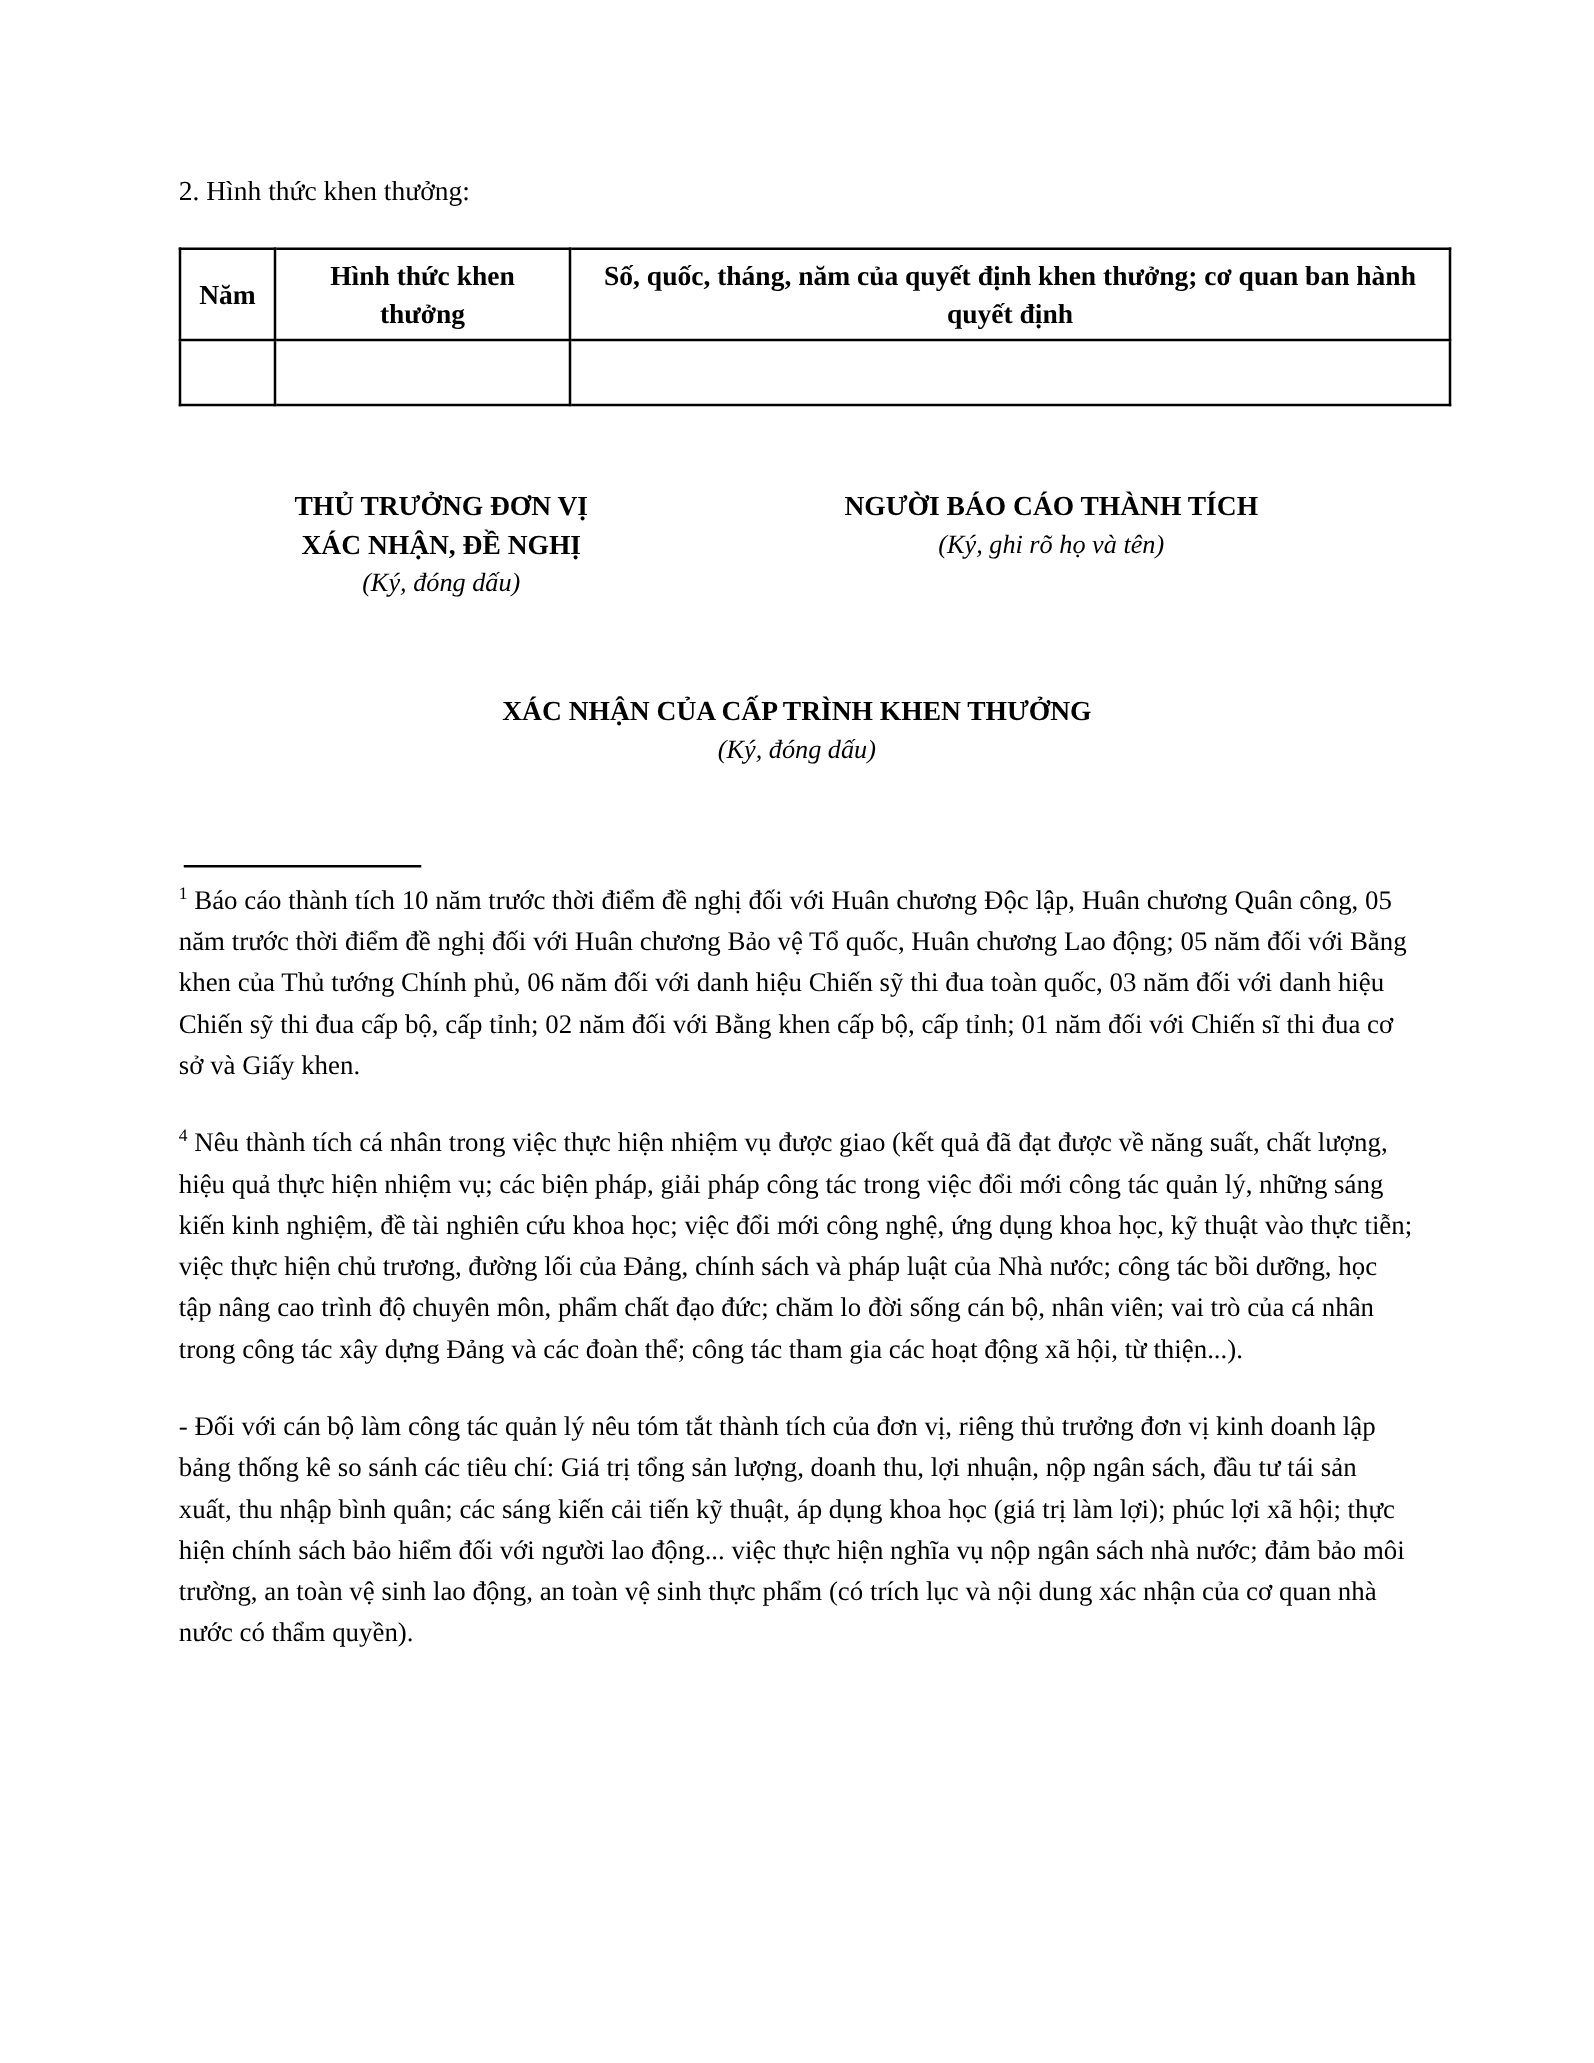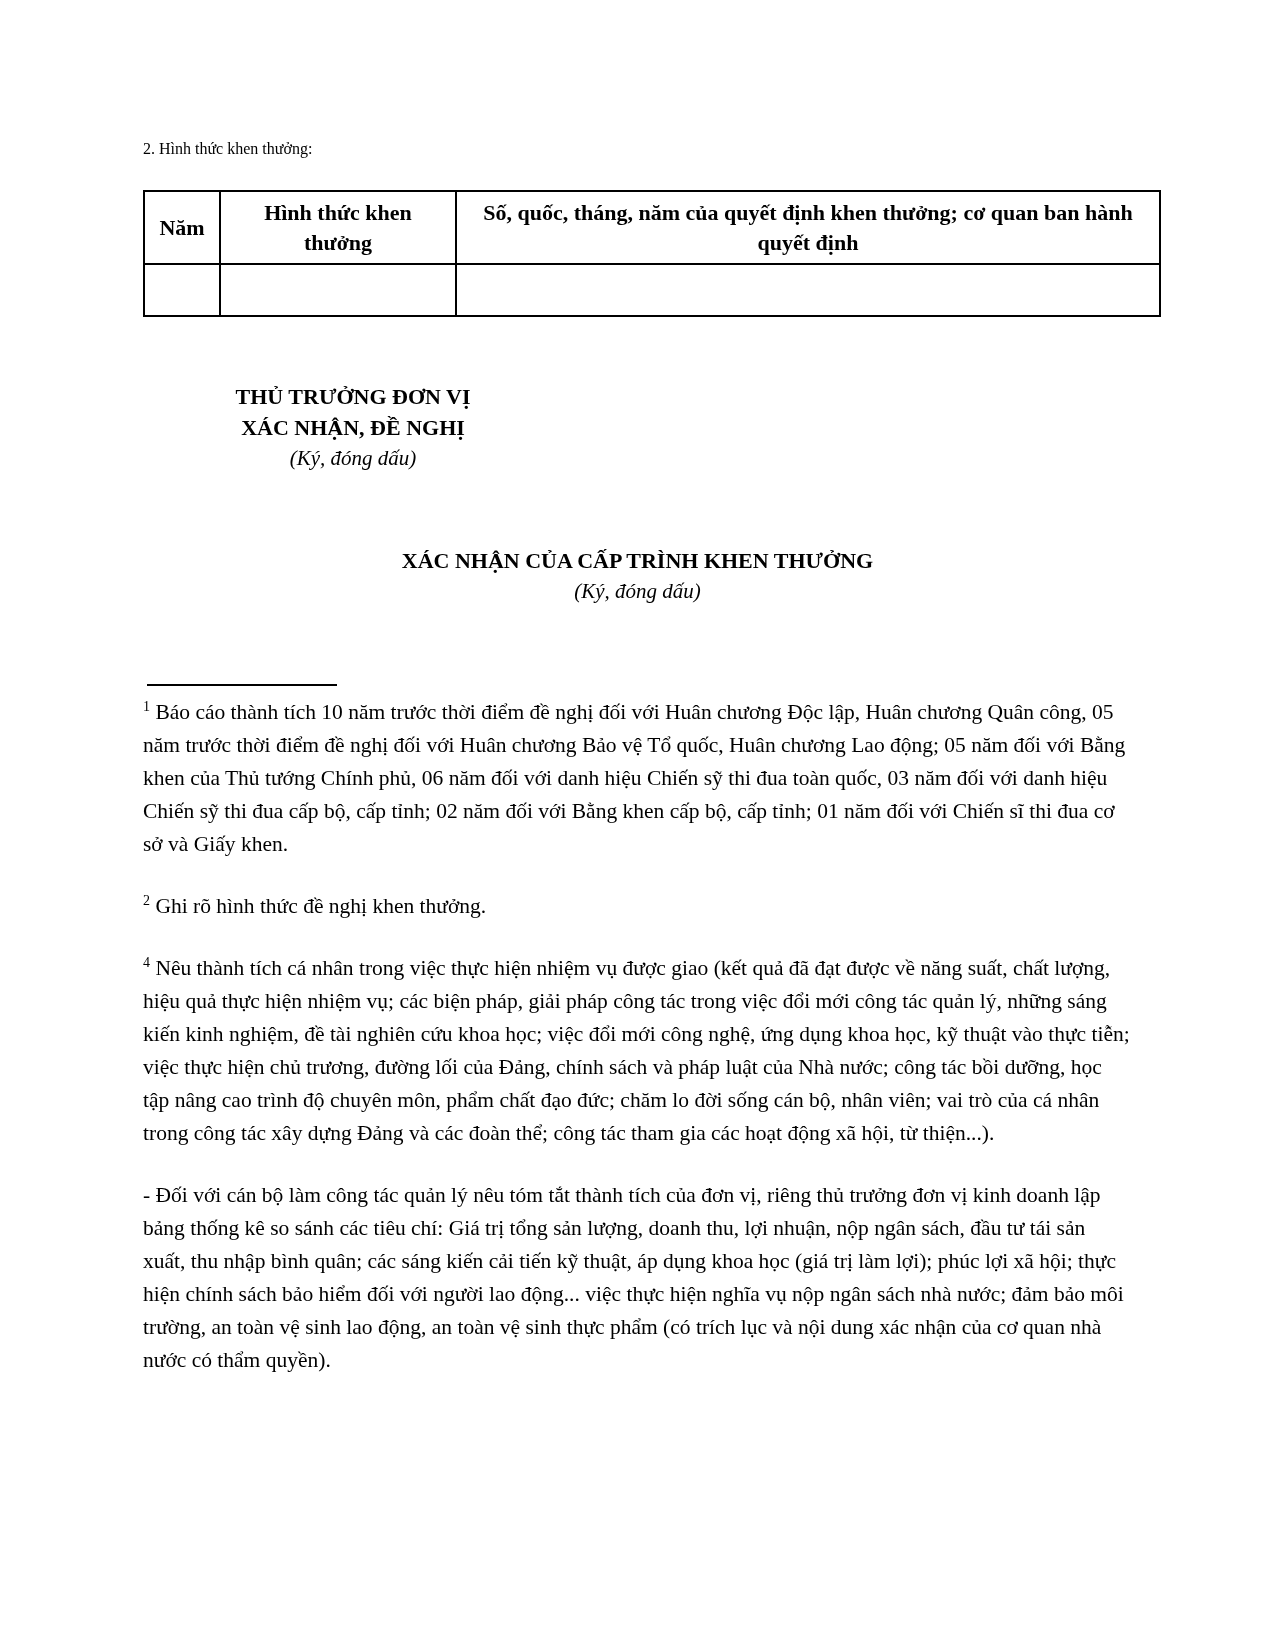--- a/index.html
+++ b/index.html
@@ -13,21 +13,21 @@
     height: 1650px;
     margin: 0 auto;
     background: #ffffff;
     box-sizing: border-box;
     padding: 140px 143px 0 143px;
     font-family: "Liberation Serif", "DejaVu Serif", serif;
     color: #000000;
     overflow: hidden;
   }
   .section-heading {
-    font-size: 16px;
+    font-size: 22px;
     margin: 0 0 32px 0;
     font-weight: normal;
   }
   table.award-table {
     width: 1018px;
     border-collapse: collapse;
     table-layout: fixed;
   }
   table.award-table th,
   table.award-table td {
@@ -127,33 +127,36 @@
       </tr>
     </tbody>
   </table>
 
   <div class="signature-row">
     <div class="signature-block left">
       <div class="signature-title">THỦ TRƯỞNG ĐƠN VỊ</div>
       <div class="signature-title">XÁC NHẬN, ĐỀ NGHỊ</div>
       <div class="signature-note">(Ký, đóng dấu)</div>
     </div>
+    <div class="signature-block right">
+      <div class="signature-title">NGƯỜI BÁO CÁO THÀNH TÍCH</div>
+      <div class="signature-note">(Ký, ghi rõ họ và tên)</div>
+    </div>
   </div>
 
   <div class="confirmation-block">
     <div class="confirmation-title">XÁC NHẬN CỦA CẤP TRÌNH KHEN THƯỞNG</div>
     <div class="confirmation-note">(Ký, đóng dấu)</div>
   </div>
 
   <hr class="footnote-separator">
 
   <div class="footnotes">
     <p class="footnote"><sup>1</sup><span> Báo cáo thành tích 10 năm trước thời điểm đề nghị đối với Huân chương Độc lập, Huân chương Quân công, 05 năm trước thời điểm đề nghị đối với Huân chương Bảo vệ Tổ quốc, Huân chương Lao động; 05 năm đối với Bằng khen của Thủ tướng Chính phủ, 06 năm đối với danh hiệu Chiến sỹ thi đua toàn quốc, 03 năm đối với danh hiệu Chiến sỹ thi đua cấp bộ, cấp tỉnh; 02 năm đối với Bằng khen cấp bộ, cấp tỉnh; 01 năm đối với Chiến sĩ thi đua cơ sở và Giấy khen.</span></p>
 
-    <p class="footnote"><sup>2</sup><span> Ghi rõ hình thức đề nghị khen thưởng.</span></p>
 
 
     <p class="footnote"><sup>4</sup><span> Nêu thành tích cá nhân trong việc thực hiện nhiệm vụ được giao (kết quả đã đạt được về năng suất, chất lượng, hiệu quả thực hiện nhiệm vụ; các biện pháp, giải pháp công tác trong việc đổi mới công tác quản lý, những sáng kiến kinh nghiệm, đề tài nghiên cứu khoa học; việc đổi mới công nghệ, ứng dụng khoa học, kỹ thuật vào thực tiễn; việc thực hiện chủ trương, đường lối của Đảng, chính sách và pháp luật của Nhà nước; công tác bồi dưỡng, học tập nâng cao trình độ chuyên môn, phẩm chất đạo đức; chăm lo đời sống cán bộ, nhân viên; vai trò của cá nhân trong công tác xây dựng Đảng và các đoàn thể; công tác tham gia các hoạt động xã hội, từ thiện...).</span></p>
 
     <p class="footnote"><span>- Đối với cán bộ làm công tác quản lý nêu tóm tắt thành tích của đơn vị, riêng thủ trưởng đơn vị kinh doanh lập bảng thống kê so sánh các tiêu chí: Giá trị tổng sản lượng, doanh thu, lợi nhuận, nộp ngân sách, đầu tư tái sản xuất, thu nhập bình quân; các sáng kiến cải tiến kỹ thuật, áp dụng khoa học (giá trị làm lợi); phúc lợi xã hội; thực hiện chính sách bảo hiểm đối với người lao động... việc thực hiện nghĩa vụ nộp ngân sách nhà nước; đảm bảo môi trường, an toàn vệ sinh lao động, an toàn vệ sinh thực phẩm (có trích lục và nội dung xác nhận của cơ quan nhà nước có thẩm quyền).</span></p>
   </div>
 
 </div>
 
 </body></html>

